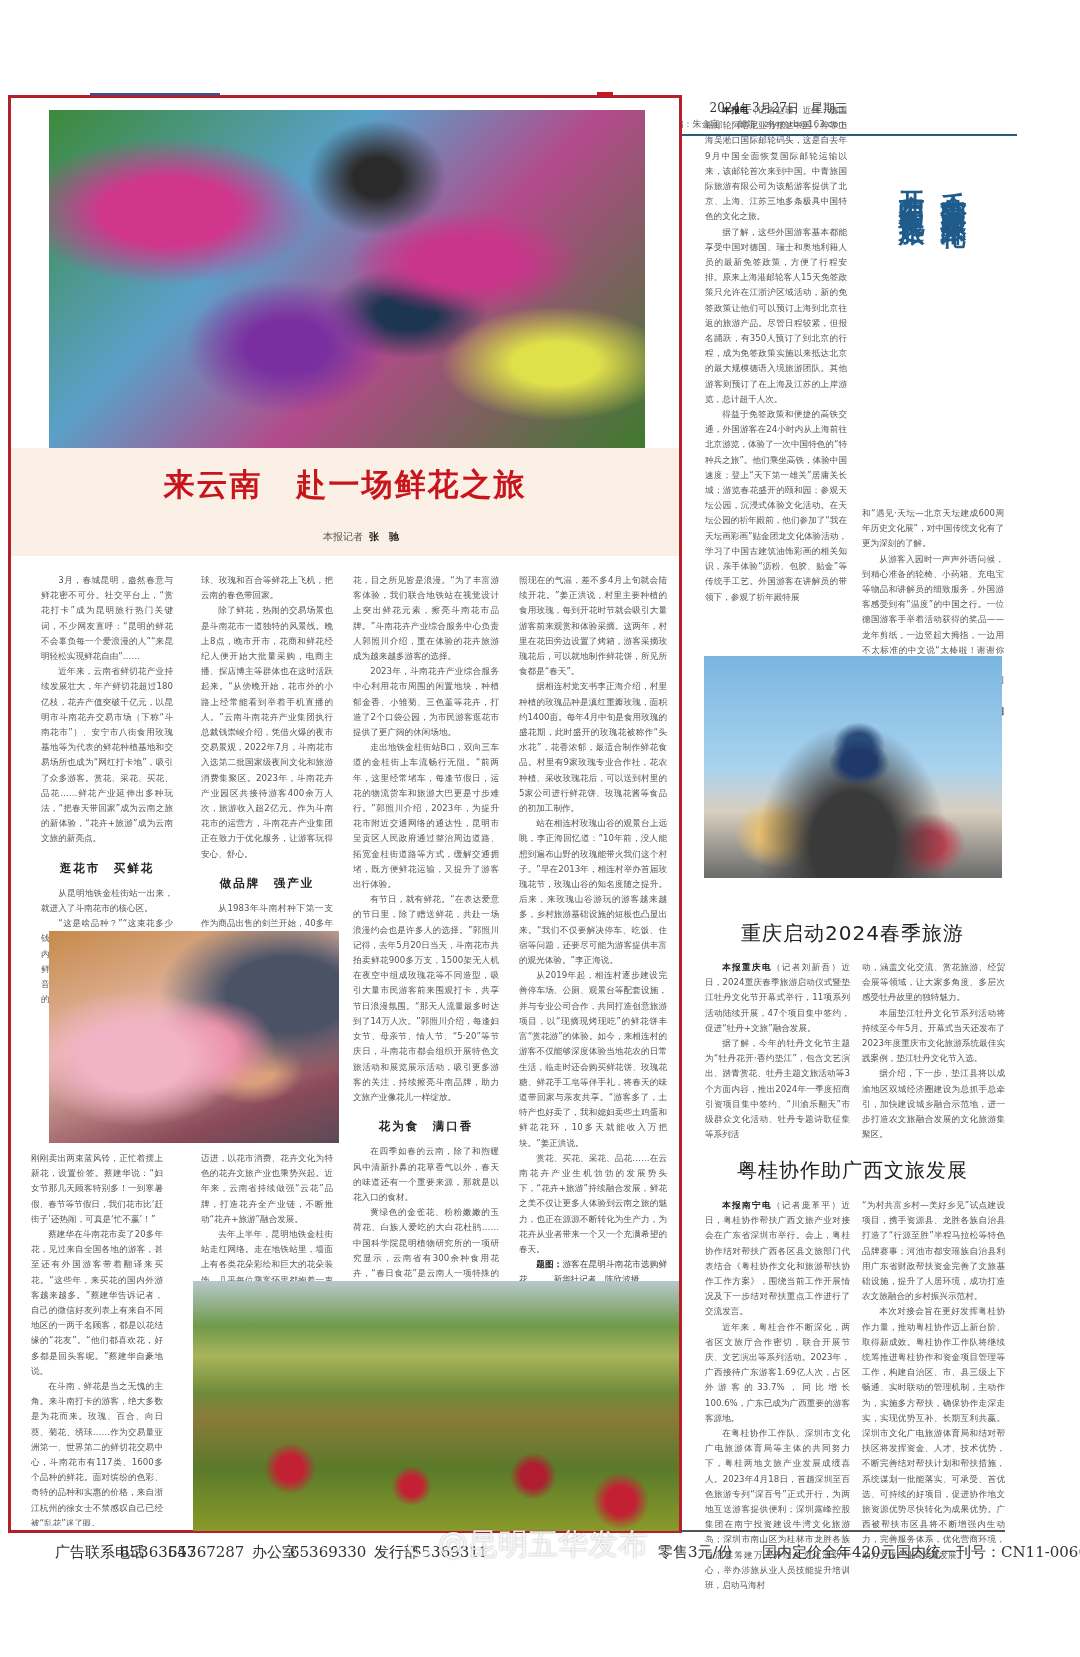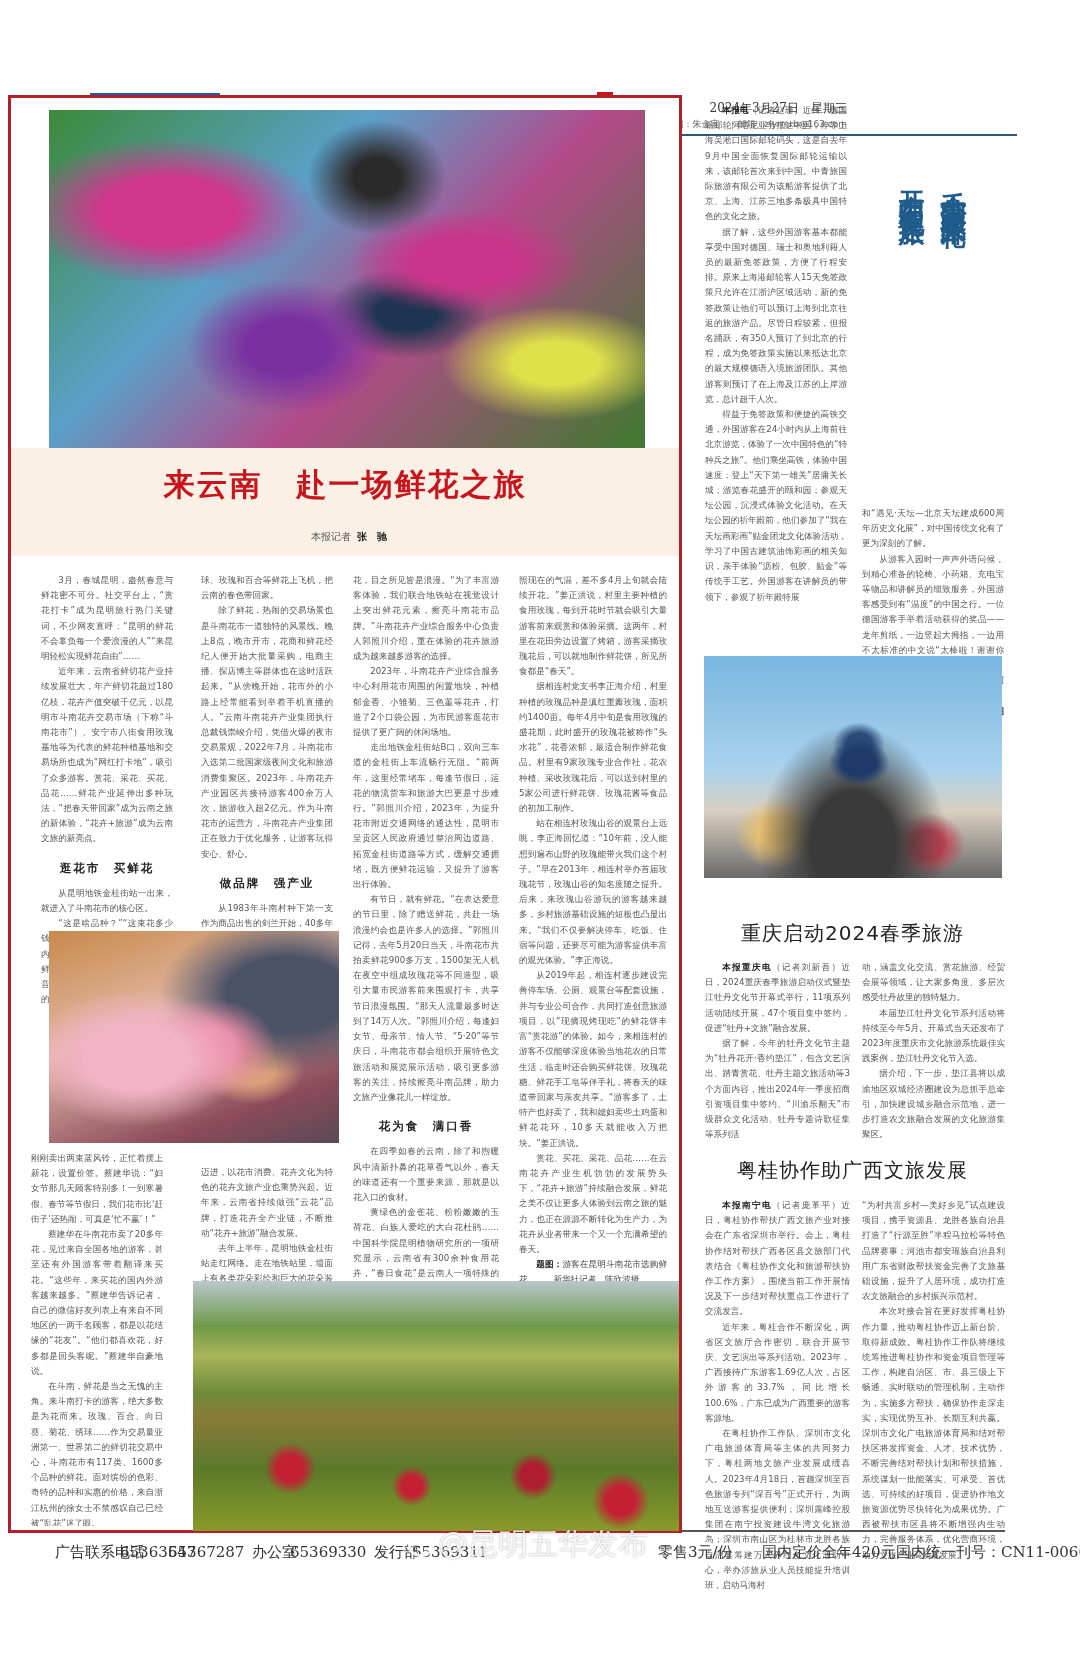--- a/index.html
+++ b/index.html
@@ -23,21 +23,21 @@
     background:
       radial-gradient(ellipse at 20% 30%, #d0368c 0 10%, transparent 22%),
       radial-gradient(ellipse at 70% 45%, #c9358a 0 9%, transparent 20%),
       radial-gradient(ellipse at 40% 70%, #7a2fa0 0 8%, transparent 20%),
       radial-gradient(ellipse at 85% 75%, #e0e04a 0 6%, transparent 16%),
       radial-gradient(ellipse at 55% 20%, #2a2a2a 0 5%, transparent 15%),
       radial-gradient(ellipse at 60% 60%, #1d3550 0 6%, transparent 16%),
       linear-gradient(135deg, #3c8a3a 0%, #5aa0c8 35%, #b34a8a 60%, #3e7a2e 100%); }
   .title-band { position: absolute; left: 0; top: 350px; width: 668px; height: 108px; background: #fbf0e6; }
   .main-title { position: absolute; left: 0; top: 366px; width: 668px; text-align: center; font-size: 31px; font-weight: bold; color: #c8151b; letter-spacing: 2px; font-family: "DejaVu Serif", serif; }
-  .byline { position: absolute; left: 4px; top: 432px; width: 668px; text-align: center; font-size: 10px; color: #555; font-family: "DejaVu Sans", sans-serif; }
+  .byline { position: absolute; left: 16px; top: 432px; width: 668px; text-align: center; font-size: 10px; color: #555; font-family: "DejaVu Sans", sans-serif; }
   .byline b { color: #222; margin-left: 6px; }
 
   .col { position: absolute; font-size: 8.6px; line-height: 15.2px; color: #555; text-align: justify; font-family: "DejaVu Sans", sans-serif; }
   .col p { text-indent: 2em; }
   .col p.noindent { text-indent: 0; }
   .subhead { font-size: 11.5px; font-weight: bold; color: #222; text-align: center; letter-spacing: 2px; margin: 14px 0 10px; font-family: "DejaVu Sans", sans-serif; text-indent: 0 !important; }
   .caption { font-size: 8.6px; color: #444; text-indent: 2em; }
   .caption b { color: #222; }
   .credit { text-align: right; font-weight: bold; color: #222; }
 
@@ -139,21 +139,21 @@
 
   <div class="photo photo-hands"></div>
 
   <div class="col" style="left:20px; top:1053px; width:132px; overflow:hidden; height:375px;">
     <p class="noindent">刚刚卖出两束蓝风铃，正忙着摆上新花，设置价签。蔡建华说：“妇女节那几天顾客特别多！一到寒暑假、春节等节假日，我们花市比‘赶街子’还热闹，可真是‘忙不赢’！”</p>
     <p>蔡建华在斗南花市卖了20多年花，见过来自全国各地的游客，甚至还有外国游客带着翻译来买花。“这些年，来买花的国内外游客越来越多。”蔡建华告诉记者，自己的微信好友列表上有来自不同地区的一两千名顾客，都是以花结缘的“花友”。“他们都喜欢花，好多都是回头客呢。”蔡建华自豪地说。</p>
     <p>在斗南，鲜花是当之无愧的主角。来斗南打卡的游客，绝大多数是为花而来。玫瑰、百合、向日葵、菊花、绣球……作为交易量亚洲第一、世界第二的鲜切花交易中心，斗南花市有117类、1600多个品种的鲜花。面对缤纷的色彩、奇特的品种和实惠的价格，来自浙江杭州的徐女士不禁感叹自己已经被“乱花”迷了眼。</p>
 
   </div>
 
-  <div class="col" style="left:190px; top:1053px; width:132px;margin-top:14px;">
+  <div class="col" style="left:190px; top:1053px; width:132px;">
     <p class="noindent">迈进，以花市消费、花卉文化为特色的花卉文旅产业也乘势兴起。近年来，云南省持续做强“云花”品牌，打造花卉全产业链，不断推动“花卉+旅游”融合发展。</p>
     <p>去年上半年，昆明地铁金桂街站走红网络。走在地铁站里，墙面上有各类花朵彩绘和巨大的花朵装饰，几乎每位乘客怀里都抱着一束束鲜</p>
   </div>
 
   <div class="photo photo-field"></div>
 </section>
 
 <section>
   <div class="vert-title" style="left:936px; top:170px;">千余外国游客乘邮轮</div>
   <div class="vert-title" style="left:894px; top:170px;">开启中国文化之旅</div>

